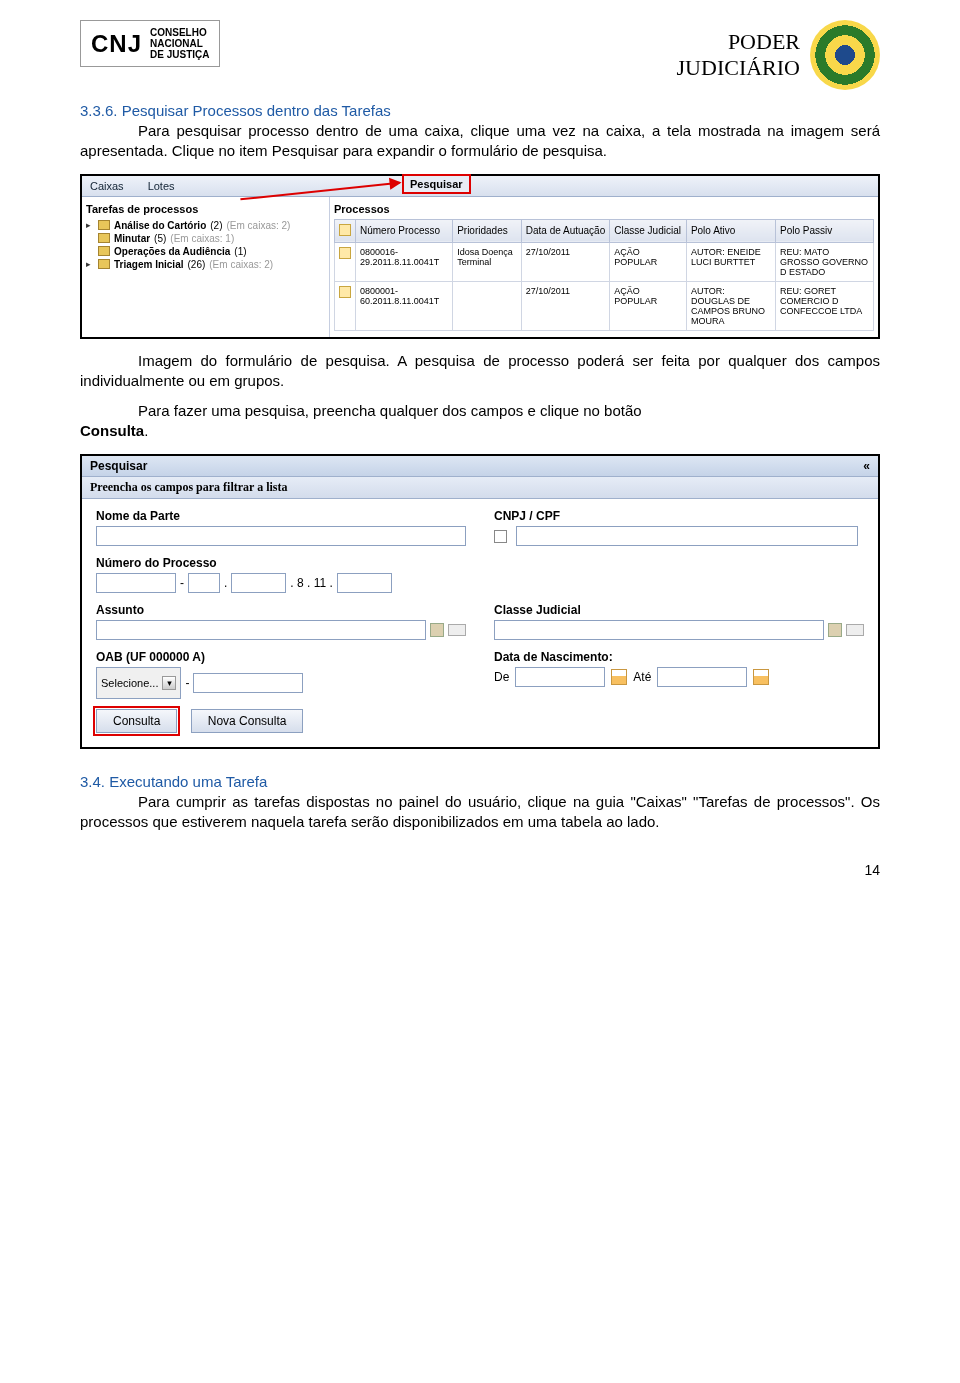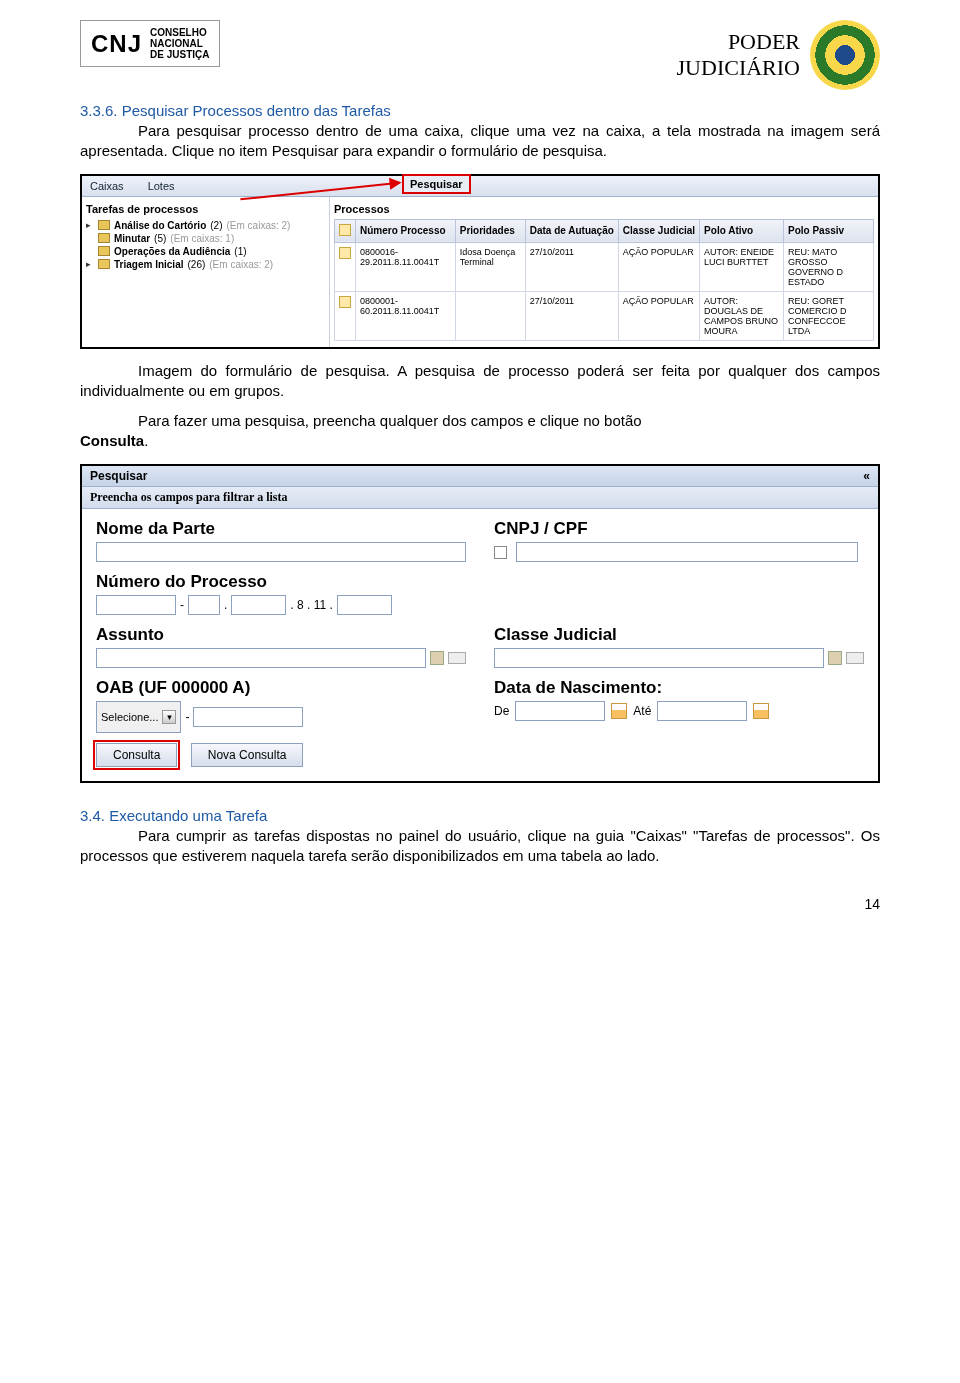--- a/index.html
+++ b/index.html
@@ -126,21 +126,21 @@
   .tree-row { display: flex; align-items: center; gap: 4px; font-size: 10px; padding: 1px 0; }
   .folder-icon { width: 12px; height: 10px; background: #e8c65a; border: 1px solid #a58430; display: inline-block; }
   .tri { font-size: 9px; color: #333; width: 8px; display: inline-block; }
   .s1-right { flex: 1; padding: 6px 4px; overflow: hidden; }
   .s1-right .hdr { font-weight: bold; margin-bottom: 4px; }
   .proc-table { width: 100%; border-collapse: collapse; font-size: 10px; }
   .proc-table th {
     background: linear-gradient(#f1f3f8,#dde3ef);
     border: 1px solid #b8c2d8;
     padding: 4px;
-    font-weight: bold;
+    font-weight: normal;
     text-align: left;
     white-space: nowrap;
   }
   .proc-table td {
     border: 1px solid #d0d6e3;
     padding: 4px;
     vertical-align: top;
     font-size: 9px;
   }
   .doc-icon { width: 12px; height: 12px; background: #ffe9a8; border: 1px solid #c9a640; display: inline-block; }
@@ -165,21 +165,21 @@
     background: linear-gradient(#e6ecf6,#d3dcec);
     border-bottom: 1px solid #9fb0cc;
     padding: 3px 8px;
     font-weight: bold;
     font-size: 12px;
     font-family: Liberation Serif, serif;
   }
   .form-area { padding: 10px 14px 14px; }
   .form-row { display: flex; gap: 28px; margin-bottom: 10px; }
   .form-col { flex: 1; }
-  .lbl { font-weight: bold; font-size: 17px; margin-bottom: 3px; display: block; }
+  .lbl { font-weight: bold; font-size: 12px; margin-bottom: 3px; display: block; }
   .txt-input {
     border: 1px solid #8ca0c0;
     height: 20px;
     width: 100%;
     background: #fff;
     padding: 0 3px;
     font-size: 11px;
   }
   .proc-num { display: flex; align-items: center; gap: 4px; font-size: 12px; }
   .proc-num .seg { border: 1px solid #8ca0c0; height: 20px; background: #fff; display: inline-block; }

